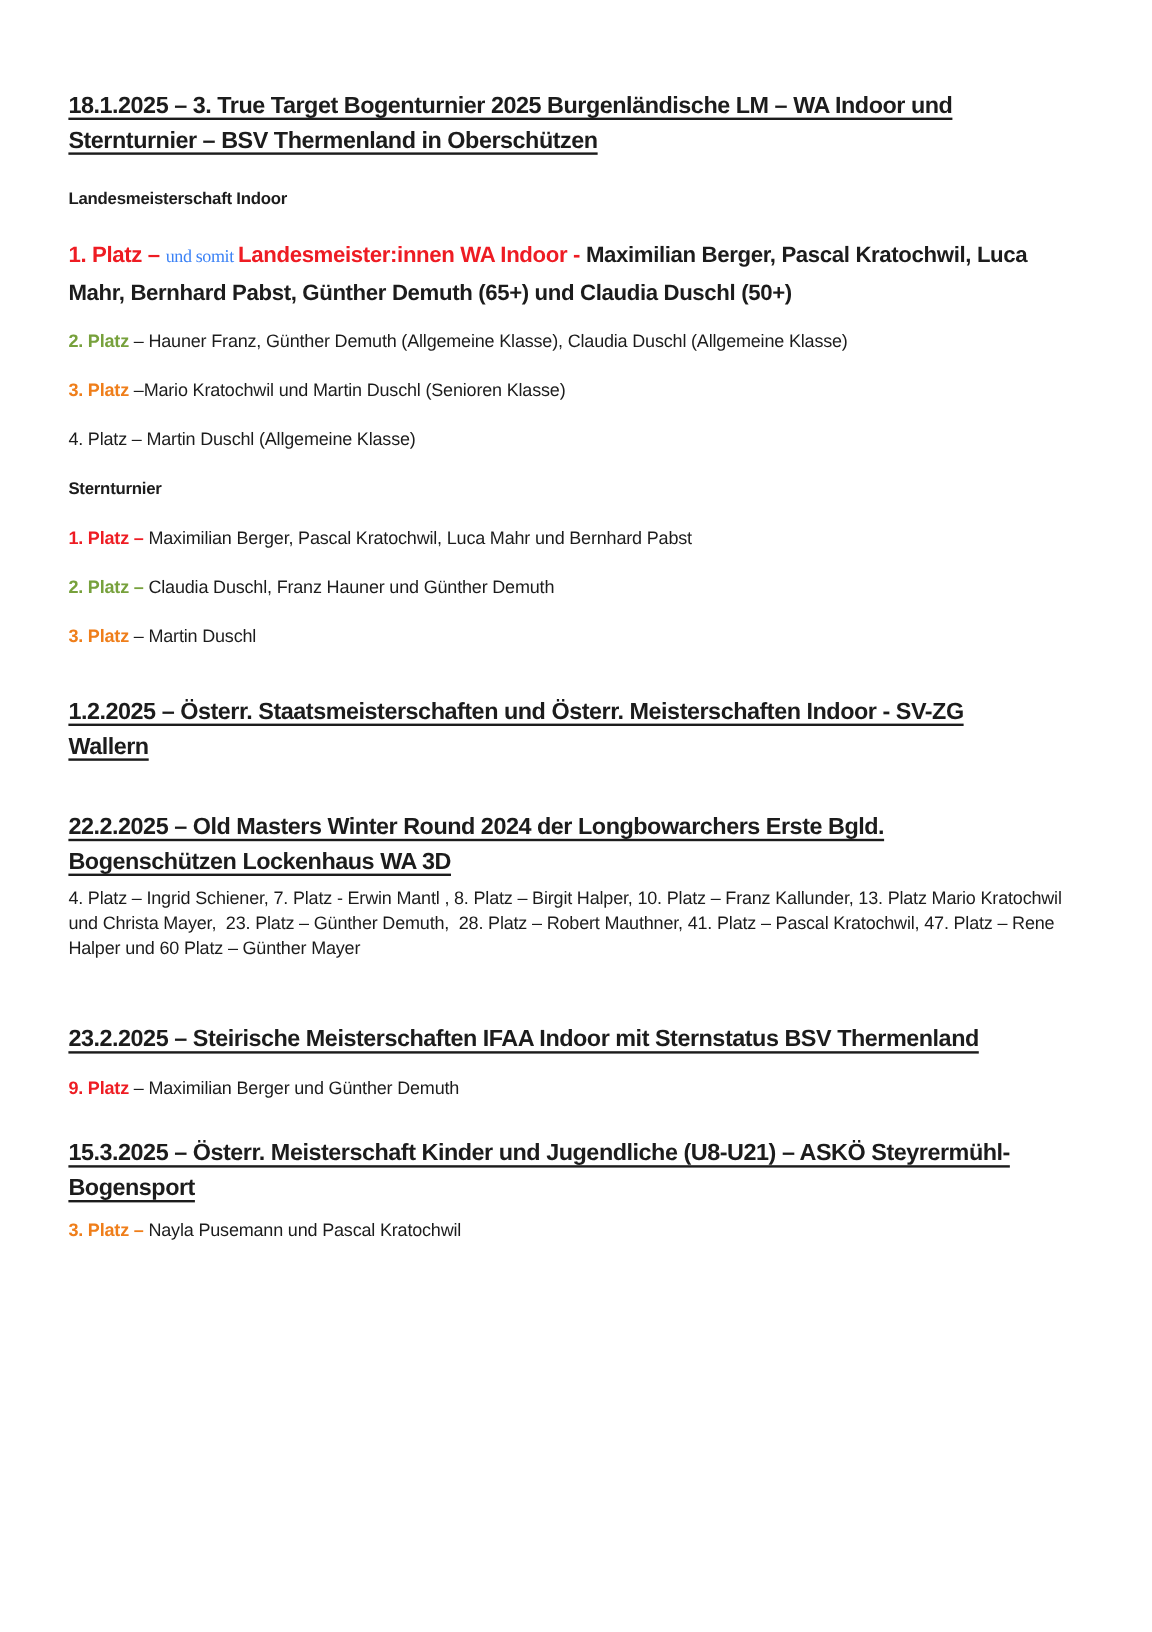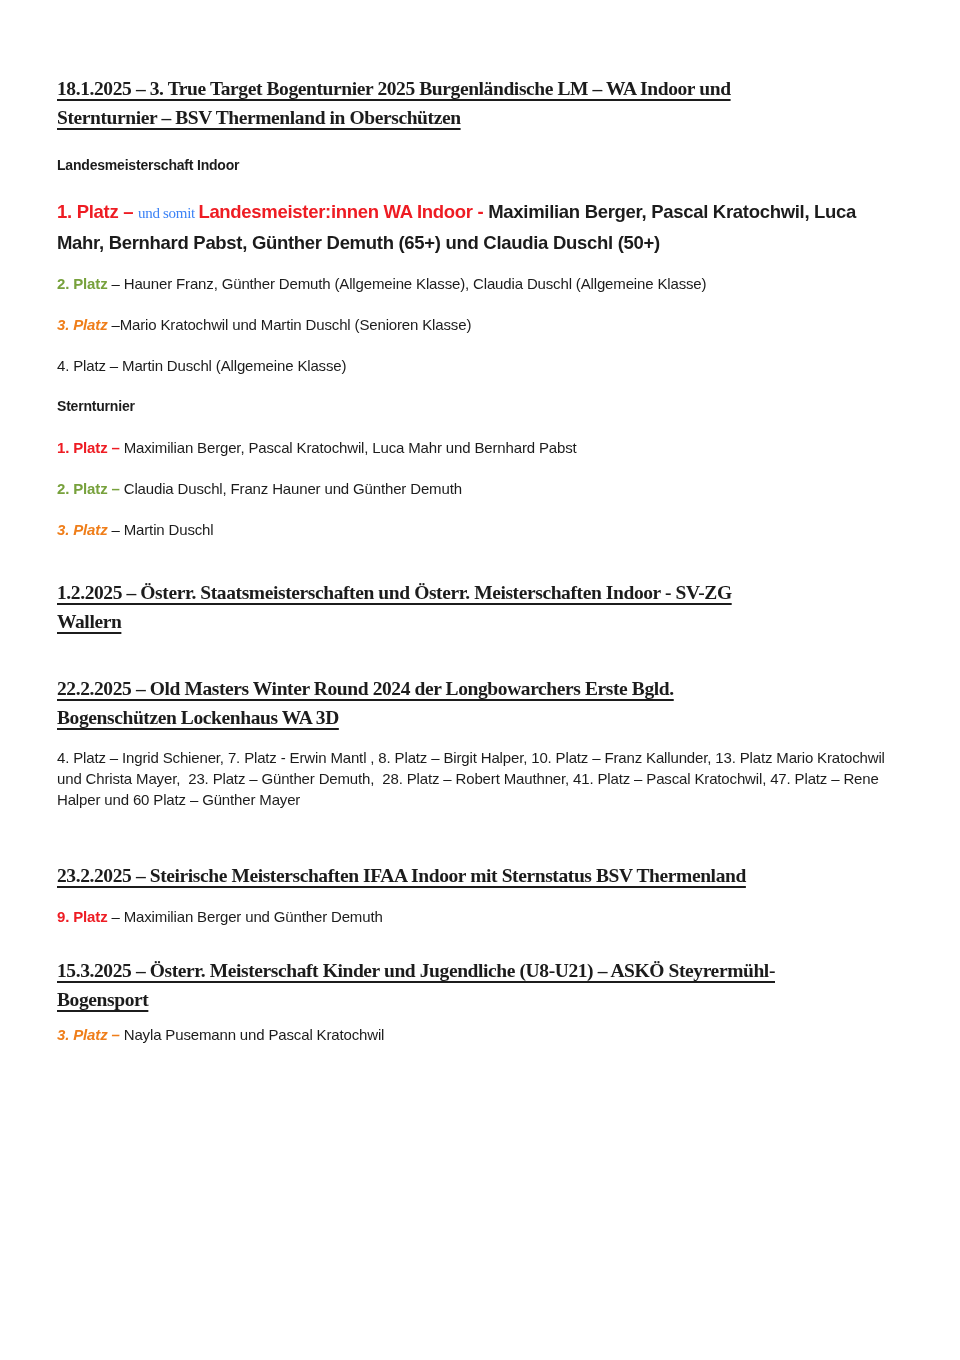--- a/index.html
+++ b/index.html
@@ -23,21 +23,20 @@
     font-size: 19.5px;
     font-weight: bold;
     line-height: 29px;
     letter-spacing: -0.4px;
     color: #1c1c1c;
     text-decoration: underline;
     text-decoration-thickness: 2px;
     text-underline-offset: 4px;
     white-space: pre-line;
     margin: 0 0 23px 0;
-    font-family: Liberation Serif, serif;
   }
   
   .sub-label {
     font-size: 14px;
     font-weight: bold;
     line-height: 20px;
     letter-spacing: -0.2px;
     margin: 0 0 22px 0;
   }
   .sub-label.mid {
@@ -69,28 +68,28 @@
   
   .result {
     font-size: 15px;
     line-height: 21px;
     letter-spacing: -0.15px;
     margin: 0 0 20px 0;
     white-space: pre-wrap;
   }
   .rank-red    { color: #ee1c23; font-weight: bold; }
   .rank-green  { color: #77a13c; font-weight: bold; margin-top: 19px; }
-  .rank-orange { color: #ef7e1a; font-weight: bold; font-style: italic; }
+  .rank-orange { color: #ef7e1a; font-weight: bold; }
   .seg-plain   { color: #1c1c1c; font-weight: normal; text-align: center; }
 
   
   .section-b { margin-top: 38px; }
   .section-b .section-heading { margin-bottom: 17px; }
   .section-c { margin-top: 38px; }
-  .section-c .section-heading { margin-bottom: 15px; }
+  .section-c .section-heading { margin-bottom: 5px; }
   .section-d { margin-top: 51px; }
   .section-d .section-heading { margin-bottom: 16px; }
   .section-e { margin-top: 29px; }
   .section-e .section-heading { margin-bottom: 10px; }
 </style>
 </head>
 <body>
 
 <div class="page">
 

